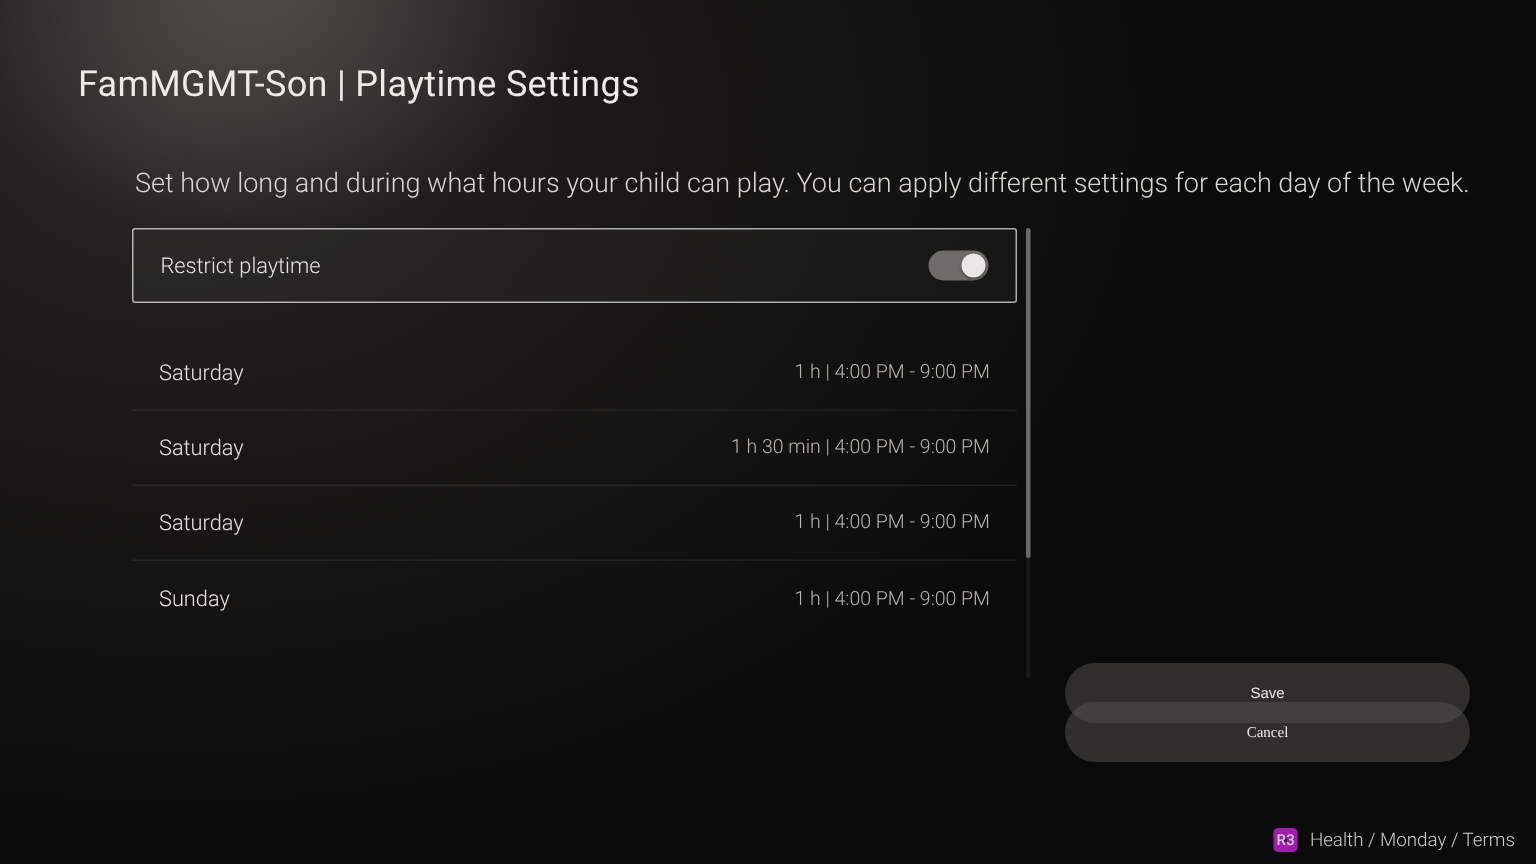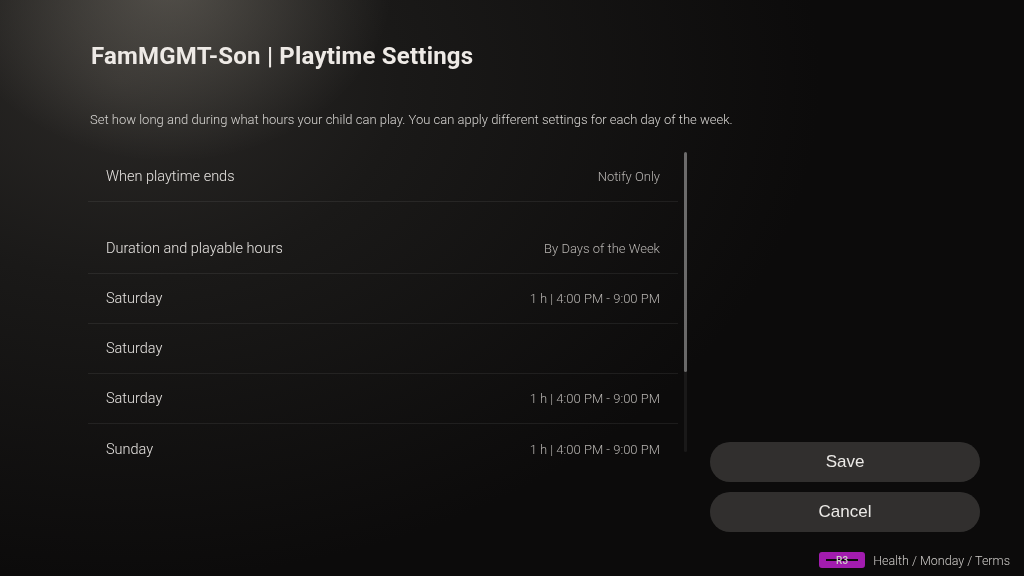--- a/index.html
+++ b/index.html
@@ -10,29 +10,28 @@
       radial-gradient(ellipse 320px 260px at 170px -20px, rgba(255,245,225,0.22), rgba(255,245,225,0) 70%),
       radial-gradient(ellipse 700px 500px at 120px 80px, #2a2826 0%, #1a1918 40%, #0c0b0b 100%);
     color: #e8e6e4;
     position: relative;
     font-weight: 300;
   }
   .page-title {
     position: absolute;
     left: 52px; top: 42px;
     font-size: 24px;
-    font-weight: 700;
+    font-weight: 400;
     color: #eeeae6;
     letter-spacing: 0.2px;
-    margin-left: 39px;
   }
   .description {
     position: absolute;
     left: 90px; top: 112px;
-    font-size: 13px;
+    font-size: 18px;
     color: #d8d6d3;
     font-weight: 300;
   }
   .panel {
     position: absolute;
     left: 88px; top: 152px;
     width: 590px;
   }
   .row {
     display: flex;
@@ -84,80 +83,79 @@
     background: #e9e7e4;
     top: 2px; right: 2px;
     box-shadow: 0 1px 2px rgba(0,0,0,0.4);
   }
   .btn {
     position: absolute;
     width: 270px; height: 40px;
     border-radius: 20px;
     background: rgba(80,78,76,0.55);
     color: #eceae7;
-    font-size: 17px;
+    font-size: 10px;
     display: flex;
     align-items: center;
     justify-content: center;
     border: none;
     font-weight: 300;
     cursor: pointer;
   }
   .btn.save   { left: 710px; top: 442px; }
-  .btn.cancel { left: 710px; top: 492px; }
+  .btn.cancel { left: 710px; top: 468px; font-family: Liberation Serif, serif; }
   .footer {
     position: absolute;
     right: 14px; bottom: 8px;
     font-size: 12.5px;
     color: #cfccc9;
     display: flex;
     align-items: center;
     gap: 8px;
   }
   .r3 {
     display: inline-flex;
     align-items: center; justify-content: center;
-    width: 46px; height: 16px;
+    width: 16px; height: 16px;
     border: 7px solid #a21caf;
     border-radius: 3px;
     font-size: 10px;
     font-weight: 500;
     letter-spacing: 0.3px;
     margin-left: 16px;
   }
 </style>
 </head>
 <body>
 
 <h1 class="page-title">FamMGMT-Son | Playtime Settings</h1>
 
 <p class="description">Set how long and during what hours your child can play. You can apply different settings for each day of the week.</p>
 
 <div class="panel">
 
+  <div class="row selected">
+    <span>Restrict playtime</span>
+    <span class="toggle">
+      <span class="knob"></span>
+    </span>
+  </div>
 
-  <div class="row">
-    <span>When playtime ends</span>
-    <span class="value">Notify Only</span>
-  </div>
 
   <div class="gap"></div>
 
-  <div class="row">
-    <span>Duration and playable hours</span>
-    <span class="value">By Days of the Week</span>
-  </div>
 
   <div class="row">
     <span>Saturday</span>
     <span class="value">1 h | 4:00 PM - 9:00 PM</span>
   </div>
 
   <div class="row">
     <span>Saturday</span>
+    <span class="value">1 h 30 min | 4:00 PM - 9:00 PM</span>
   </div>
 
   <div class="row">
     <span>Saturday</span>
     <span class="value">1 h | 4:00 PM - 9:00 PM</span>
   </div>
 
   <div class="row" style="border-bottom:none">
     <span>Sunday</span>
     <span class="value">1 h | 4:00 PM - 9:00 PM</span>

